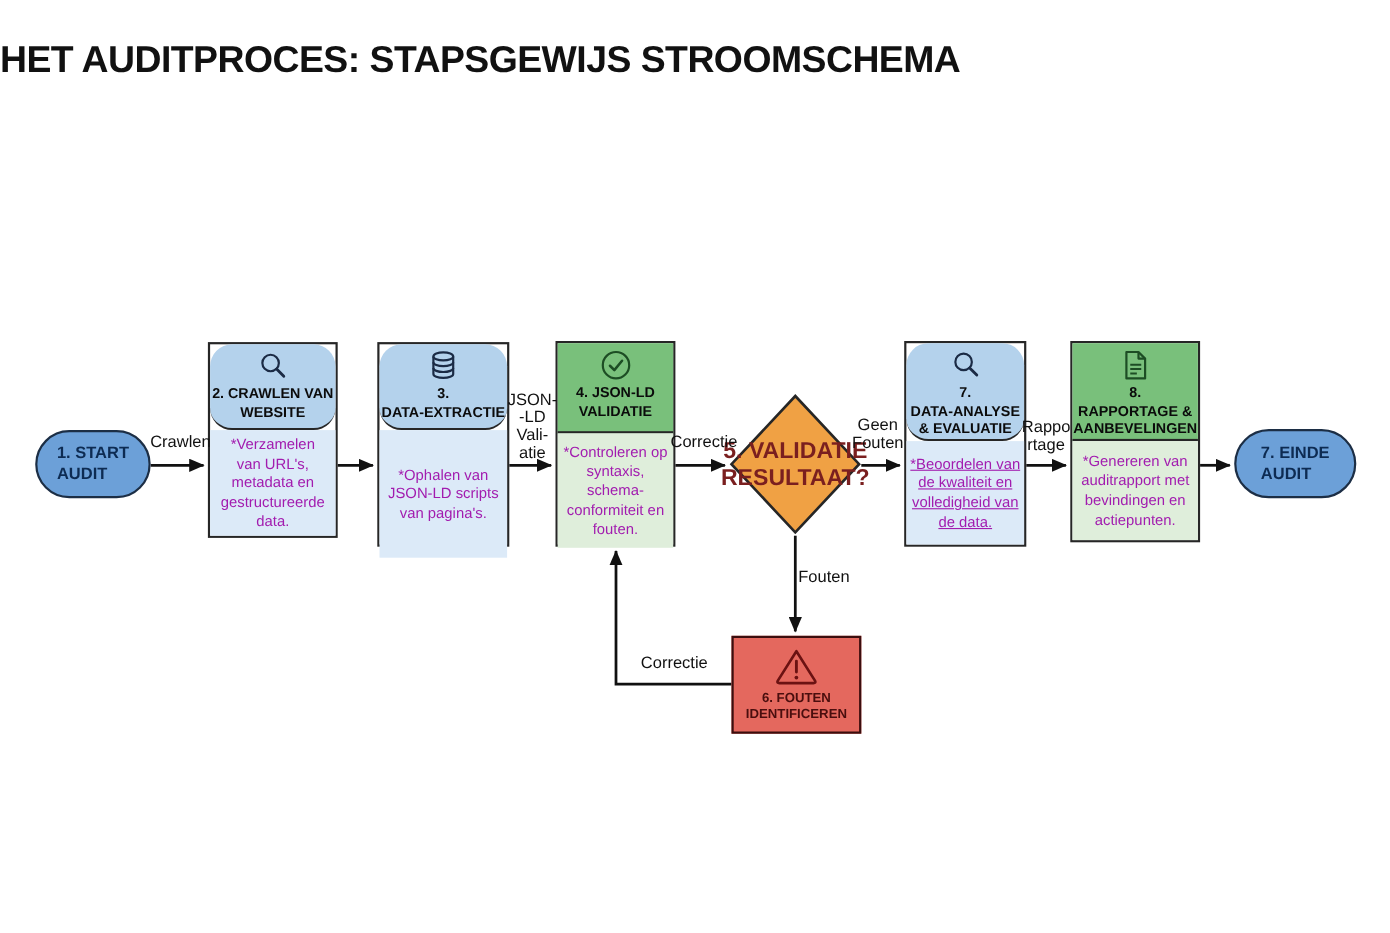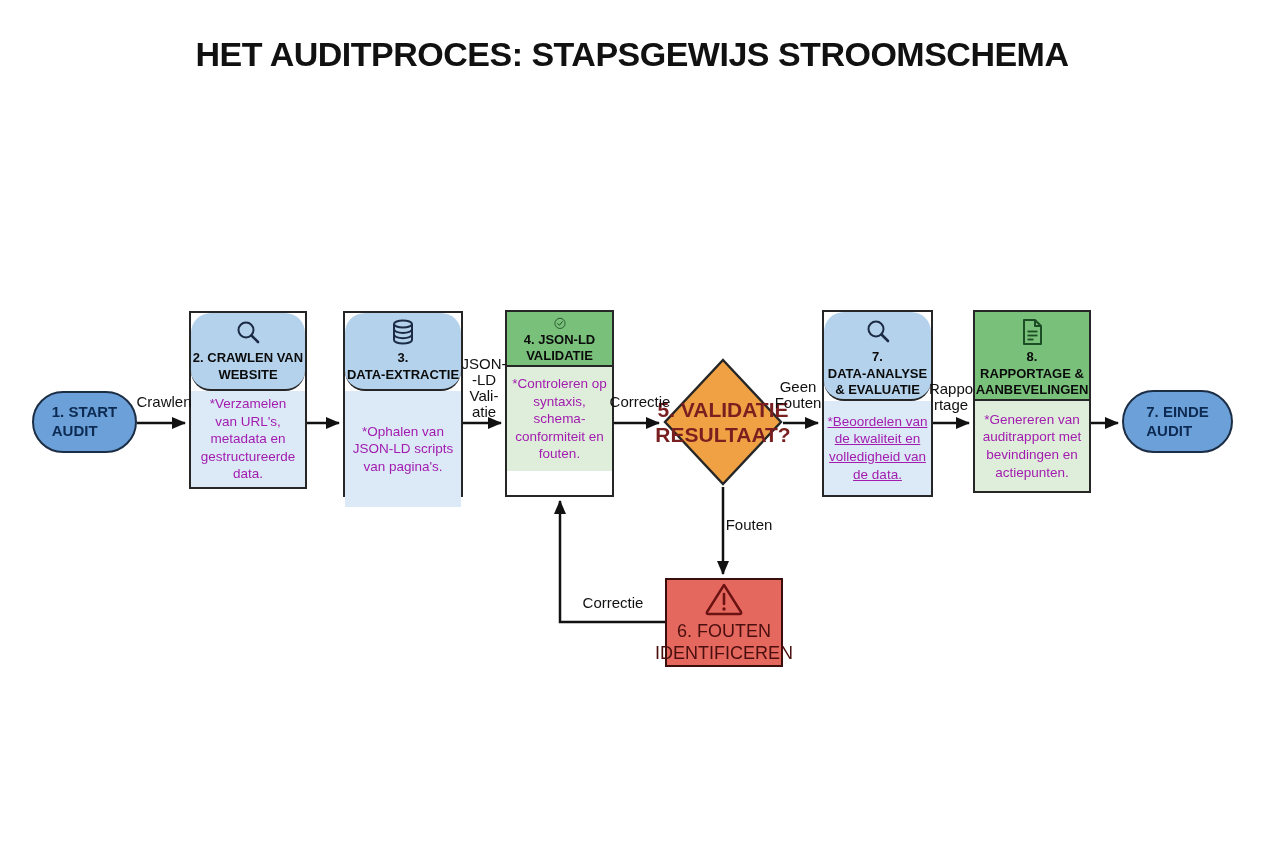--- a/index.html
+++ b/index.html
@@ -1,18 +1,18 @@
 <!DOCTYPE html>
 <html><head>
 <meta charset="utf-8">
 <style>
   html,body { margin:0; padding:0; background:#ffffff; font-family:"Liberation Sans", sans-serif; }
   #canvas { position:relative; width:1264px; height:848px; background:#ffffff; overflow:hidden; }
 
-  .title { position:absolute; top:35px; left:0; width:100%; text-align:center;
+  .title { position:absolute; top:35px; left:0; width:100%; 
            font-size:34px; font-weight:bold; color:#111; letter-spacing:-0.5px; }
 
   .node { position:absolute; box-sizing:border-box; }
 
   .stadium { background:#6CA0D8; border:2.5px solid #1C2E45; border-radius:32px;
              display:flex; align-items:center; justify-content:center; 
              font-weight:bold; font-size:15px; color:#0D2B52; white-space:pre-line; line-height:1.25; }
 
   .process { border:2px solid #262626; }
   .p-header { box-sizing:border-box; display:flex; flex-direction:column; align-items:center;
@@ -28,21 +28,21 @@
   .bdy-green { background:#DFEEDB; }
 
   .diamond { width:120px; height:128px; }
   .diamond svg { position:absolute; left:0; top:0; }
   .diamond-label { position:absolute; left:0; top:0; width:100%; height:100%;
                    display:flex; align-items:center; justify-content:center; text-align:center;
                    font-weight:bold; font-size:21px; color:#7A1F1F; white-space:pre-line; line-height:1.2; }
 
   .errorbox { background:#E4685E; border:2px solid #3B0E0E; display:flex; flex-direction:column;
               align-items:center; justify-content:center; text-align:center; }
-  .error-label { font-weight:normal; font-size:18px; color:#4A0E0E; white-space:pre-line;
+  .error-label { font-weight:bold; font-size:12px; color:#4A0E0E; white-space:pre-line;
                  line-height:1.25; margin-top:3px; }
 
   .elabel { position:absolute; transform:translateX(-50%); text-align:center; font-size:15px;
             line-height:1.07; white-space:pre-line; color:#111; }
 
   #edges { position:absolute; left:0; top:0; pointer-events:none; }
 </style>
 </head>
 <body>
 
@@ -98,21 +98,21 @@
       </svg>
       <div class="p-title">3.
 DATA-EXTRACTIE</div>
     </div>
     <div class="p-body bdy-blue" style="height:116px;">*Ophalen van
 JSON-LD scripts
 van pagina's.</div>
   </div>
 
   <div class="node process" style="left:505px; top:310px; width:109px; height:187px;">
-    <div class="p-header hdr-green" style="height:55px;">
+    <div class="p-header hdr-green" style="height:82px;">
       <svg width="30" height="30" viewBox="0 0 30 30">
         <circle cx="15" cy="15" r="12" fill="none" stroke="#1D4D24" stroke-width="2"></circle>
         <polyline points="9.5,15.5 13.5,19.5 20.5,11" fill="none" stroke="#1D4D24" stroke-width="2.3" stroke-linecap="round" stroke-linejoin="round"></polyline>
       </svg>
       <div class="p-title">4. JSON-LD
 VALIDATIE</div>
     </div>
     <div class="p-body bdy-green" style="height:104px;">*Controleren op
 syntaxis,
 schema-

